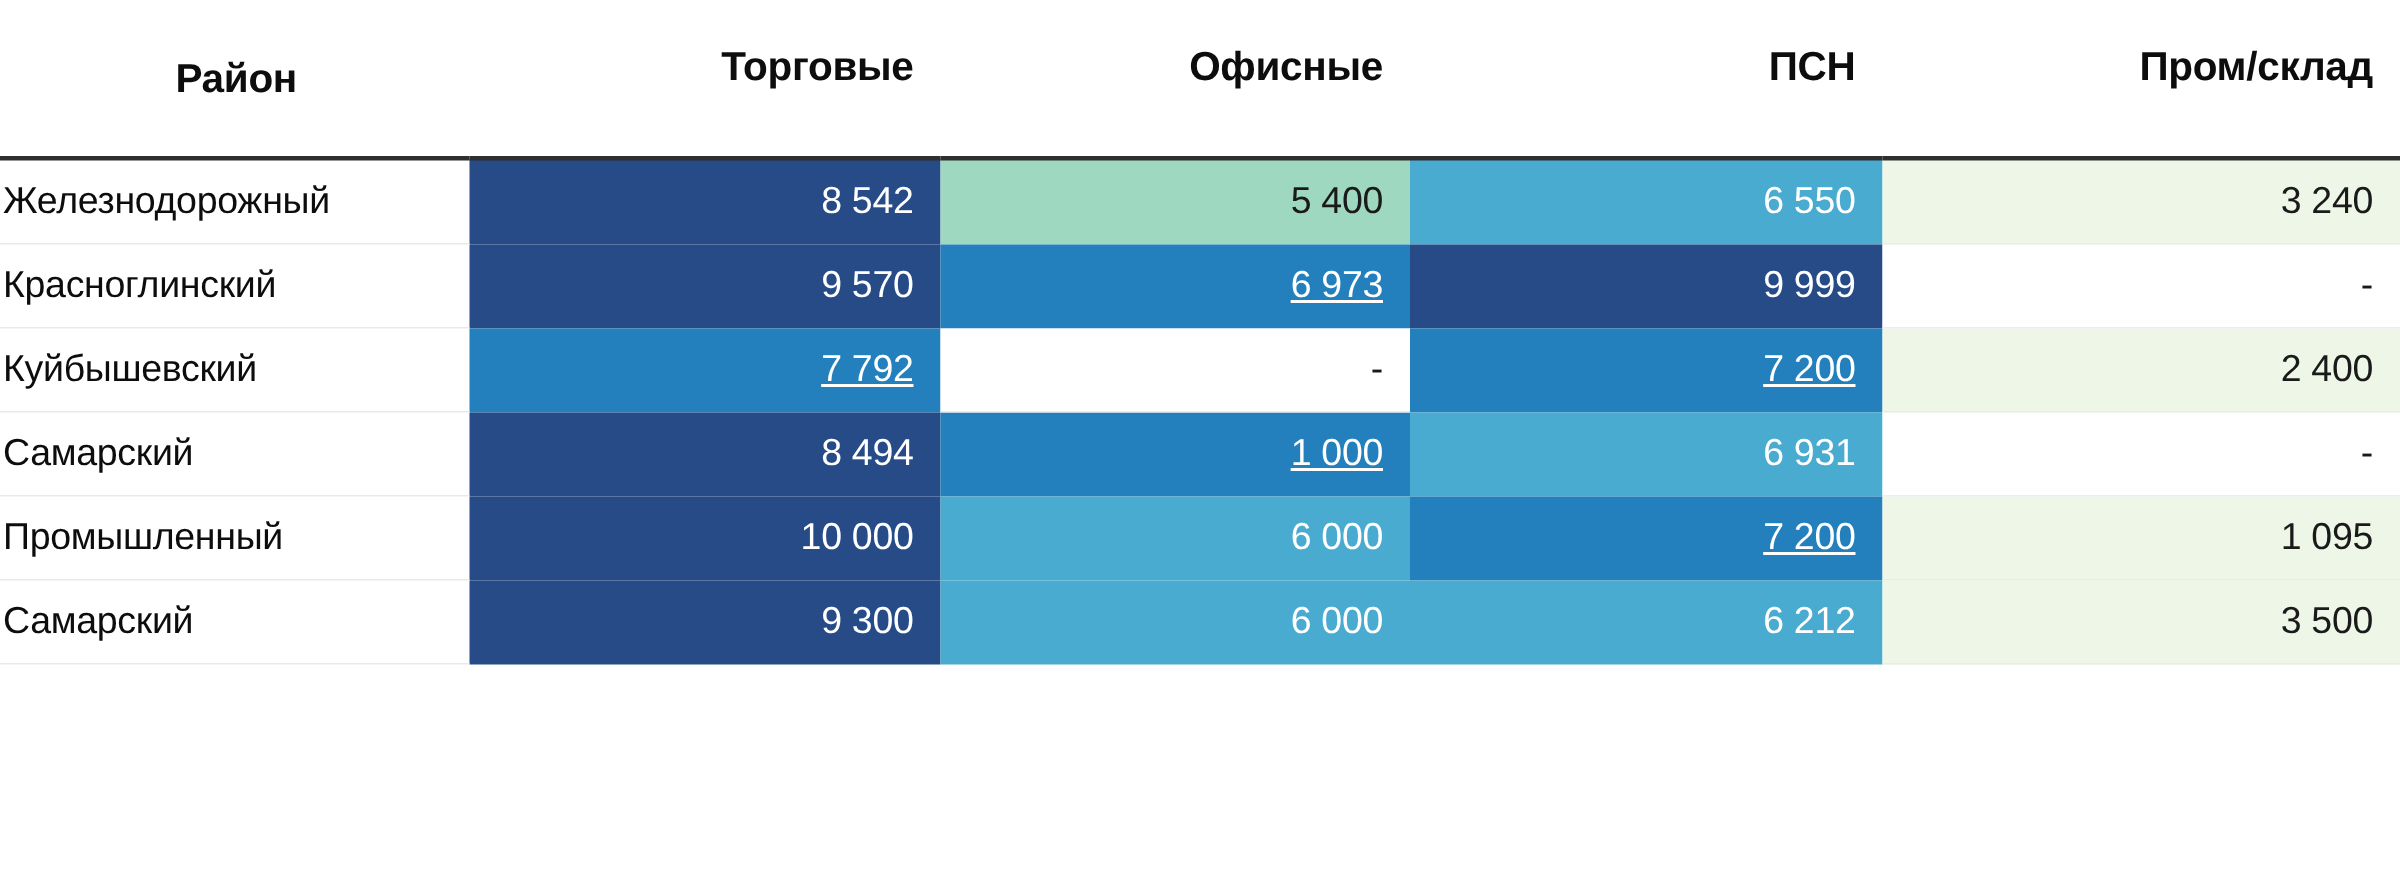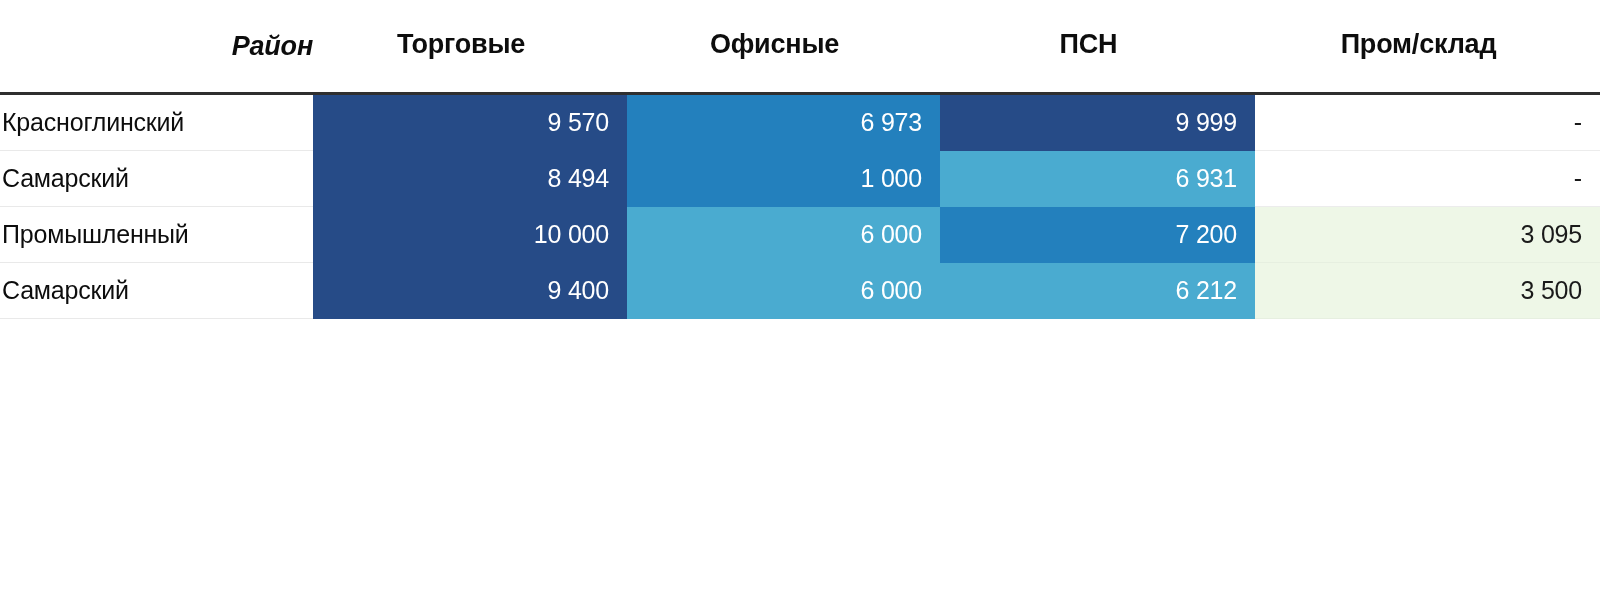--- a/index.html
+++ b/index.html
@@ -30,29 +30,28 @@
   .col-psn      { width: 315px; }
   .col-indust   { width: 345px; }
 
   thead th {
     height: 88px;
     vertical-align: middle;
     font-size: 27px;
     font-weight: bold;
     color: #0d0d0d;
     background: #ffffff;
-    padding: 0 18px 4px 0;
-    text-align: center;
+    padding: 0 18px 16px 0;
+    text-align: right;
     white-space: nowrap;
     letter-spacing: -0.2px;
   }
   thead th.head-district {
-    text-align: right;
+    text-align: center;
     padding: 0 0 0 2px;
-    font-style: italic;
   }
   thead tr {
     border-bottom: 3px solid #2f2f2f;
   }
 
   tbody tr {
     height: 55px;
   }
 
   tbody td {
@@ -69,21 +68,21 @@
     text-align: left;
     padding: 0 0 0 2px;
     background: #ffffff;
     color: #0d0d0d;
     border-bottom: 1px solid #e9e9e9;
     font-size: 25px;
   }
 
   
   .c-navy   { background: #264b87; color: #ffffff; }
-  .c-blue   { background: #2380bd; color: #ffffff; }
+  .c-blue   { background: #2380bd; color: #ffffff; text-decoration: underline; }
   .c-sky    { background: #4aabd0; color: #ffffff; }
   .c-mint   { background: #9fd8c0; color: #1a1a1a; }
   .c-pale   { background: #eef7e7; color: #1a1a1a; }
   .c-none   { background: #ffffff; color: #1a1a1a; }
 
   
   .c-pale, .c-none { border-bottom: 1px solid #e6efe0; }
   .c-none { border-bottom: 1px solid #ececec; }
 </style>
 </head>
@@ -101,41 +100,55 @@
     <tr>
       <th class="head-district">Район</th>
       <th>Торговые</th>
       <th>Офисные</th>
       <th>ПСН</th>
       <th>Пром/склад</th>
     </tr>
   </thead>
   <tbody id="table-body">
       <tr>
+        <td class="district">Железнодорожный</td>
+        <td class="c-navy">8 542</td>
+        <td class="c-mint">5 400</td>
+        <td class="c-sky">6 550</td>
+        <td class="c-pale">3 240</td>
+      </tr>
+      <tr>
         <td class="district">Красноглинский</td>
         <td class="c-navy">9 570</td>
         <td class="c-blue">6 973</td>
         <td class="c-navy">9 999</td>
         <td class="c-none">-</td>
+      </tr>
+      <tr>
+        <td class="district">Куйбышевский</td>
+        <td class="c-blue">7 792</td>
+        <td class="c-none">-</td>
+        <td class="c-blue">7 200</td>
+        <td class="c-pale">2 400</td>
       </tr>
       <tr>
         <td class="district">Самарский</td>
         <td class="c-navy">8 494</td>
         <td class="c-blue">1 000</td>
         <td class="c-sky">6 931</td>
         <td class="c-none">-</td>
       </tr>
       <tr>
         <td class="district">Промышленный</td>
         <td class="c-navy">10 000</td>
         <td class="c-sky">6 000</td>
         <td class="c-blue">7 200</td>
-        <td class="c-pale">3 095</td>
+        <td class="c-pale">1 095</td>
       </tr>
       <tr>
         <td class="district">Самарский</td>
-        <td class="c-navy">9 400</td>
+        <td class="c-navy">9 300</td>
         <td class="c-sky">6 000</td>
         <td class="c-sky">6 212</td>
         <td class="c-pale">3 500</td>
       </tr>
     </tbody>
 </table>
 
 </body></html>

